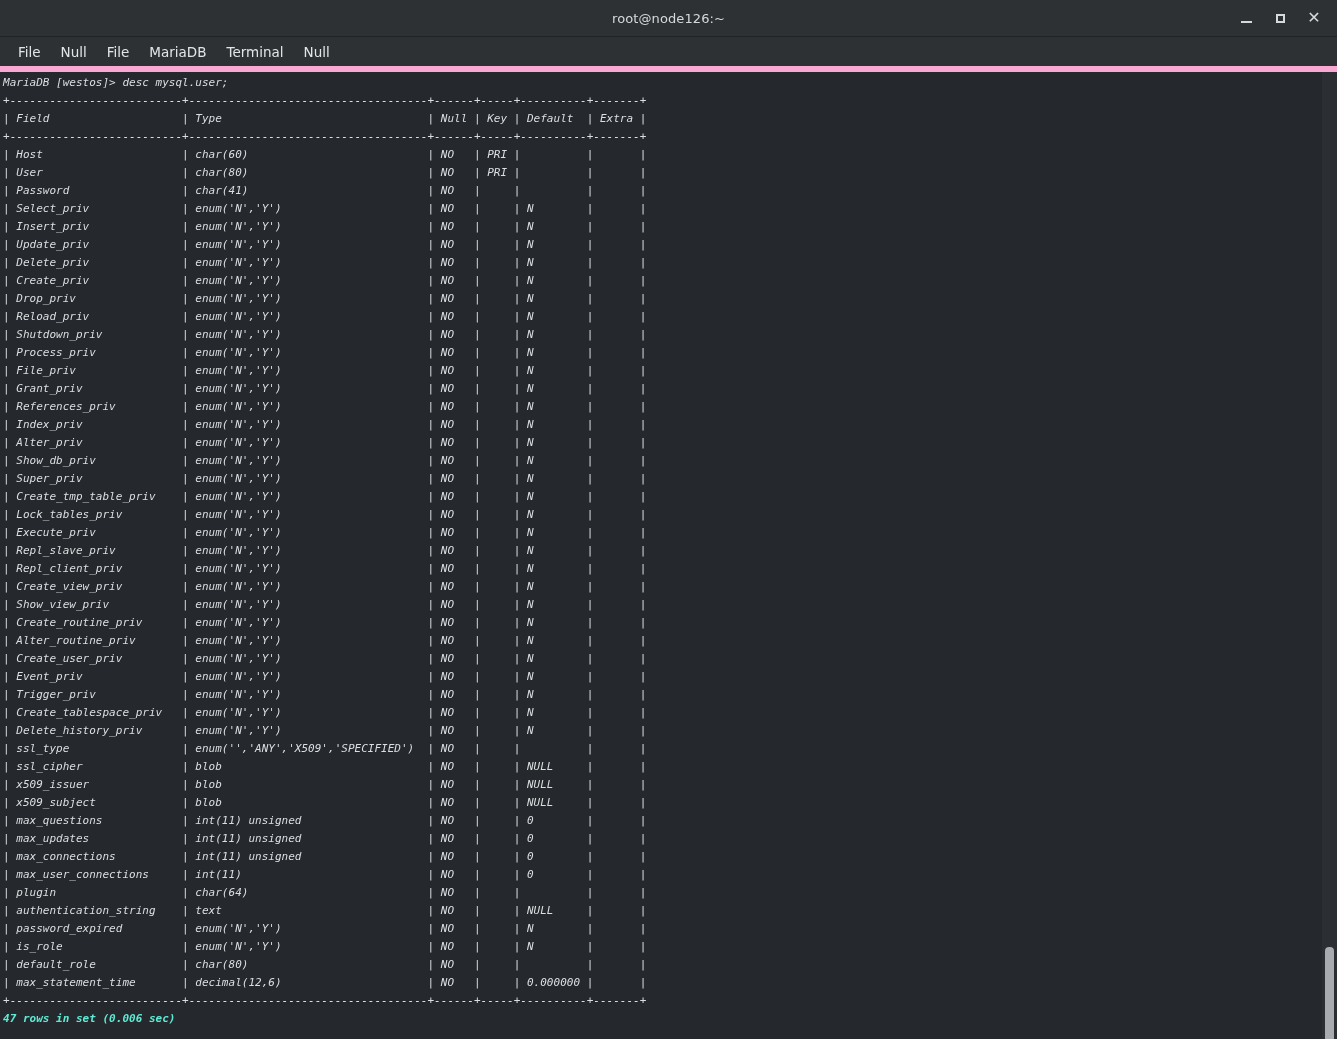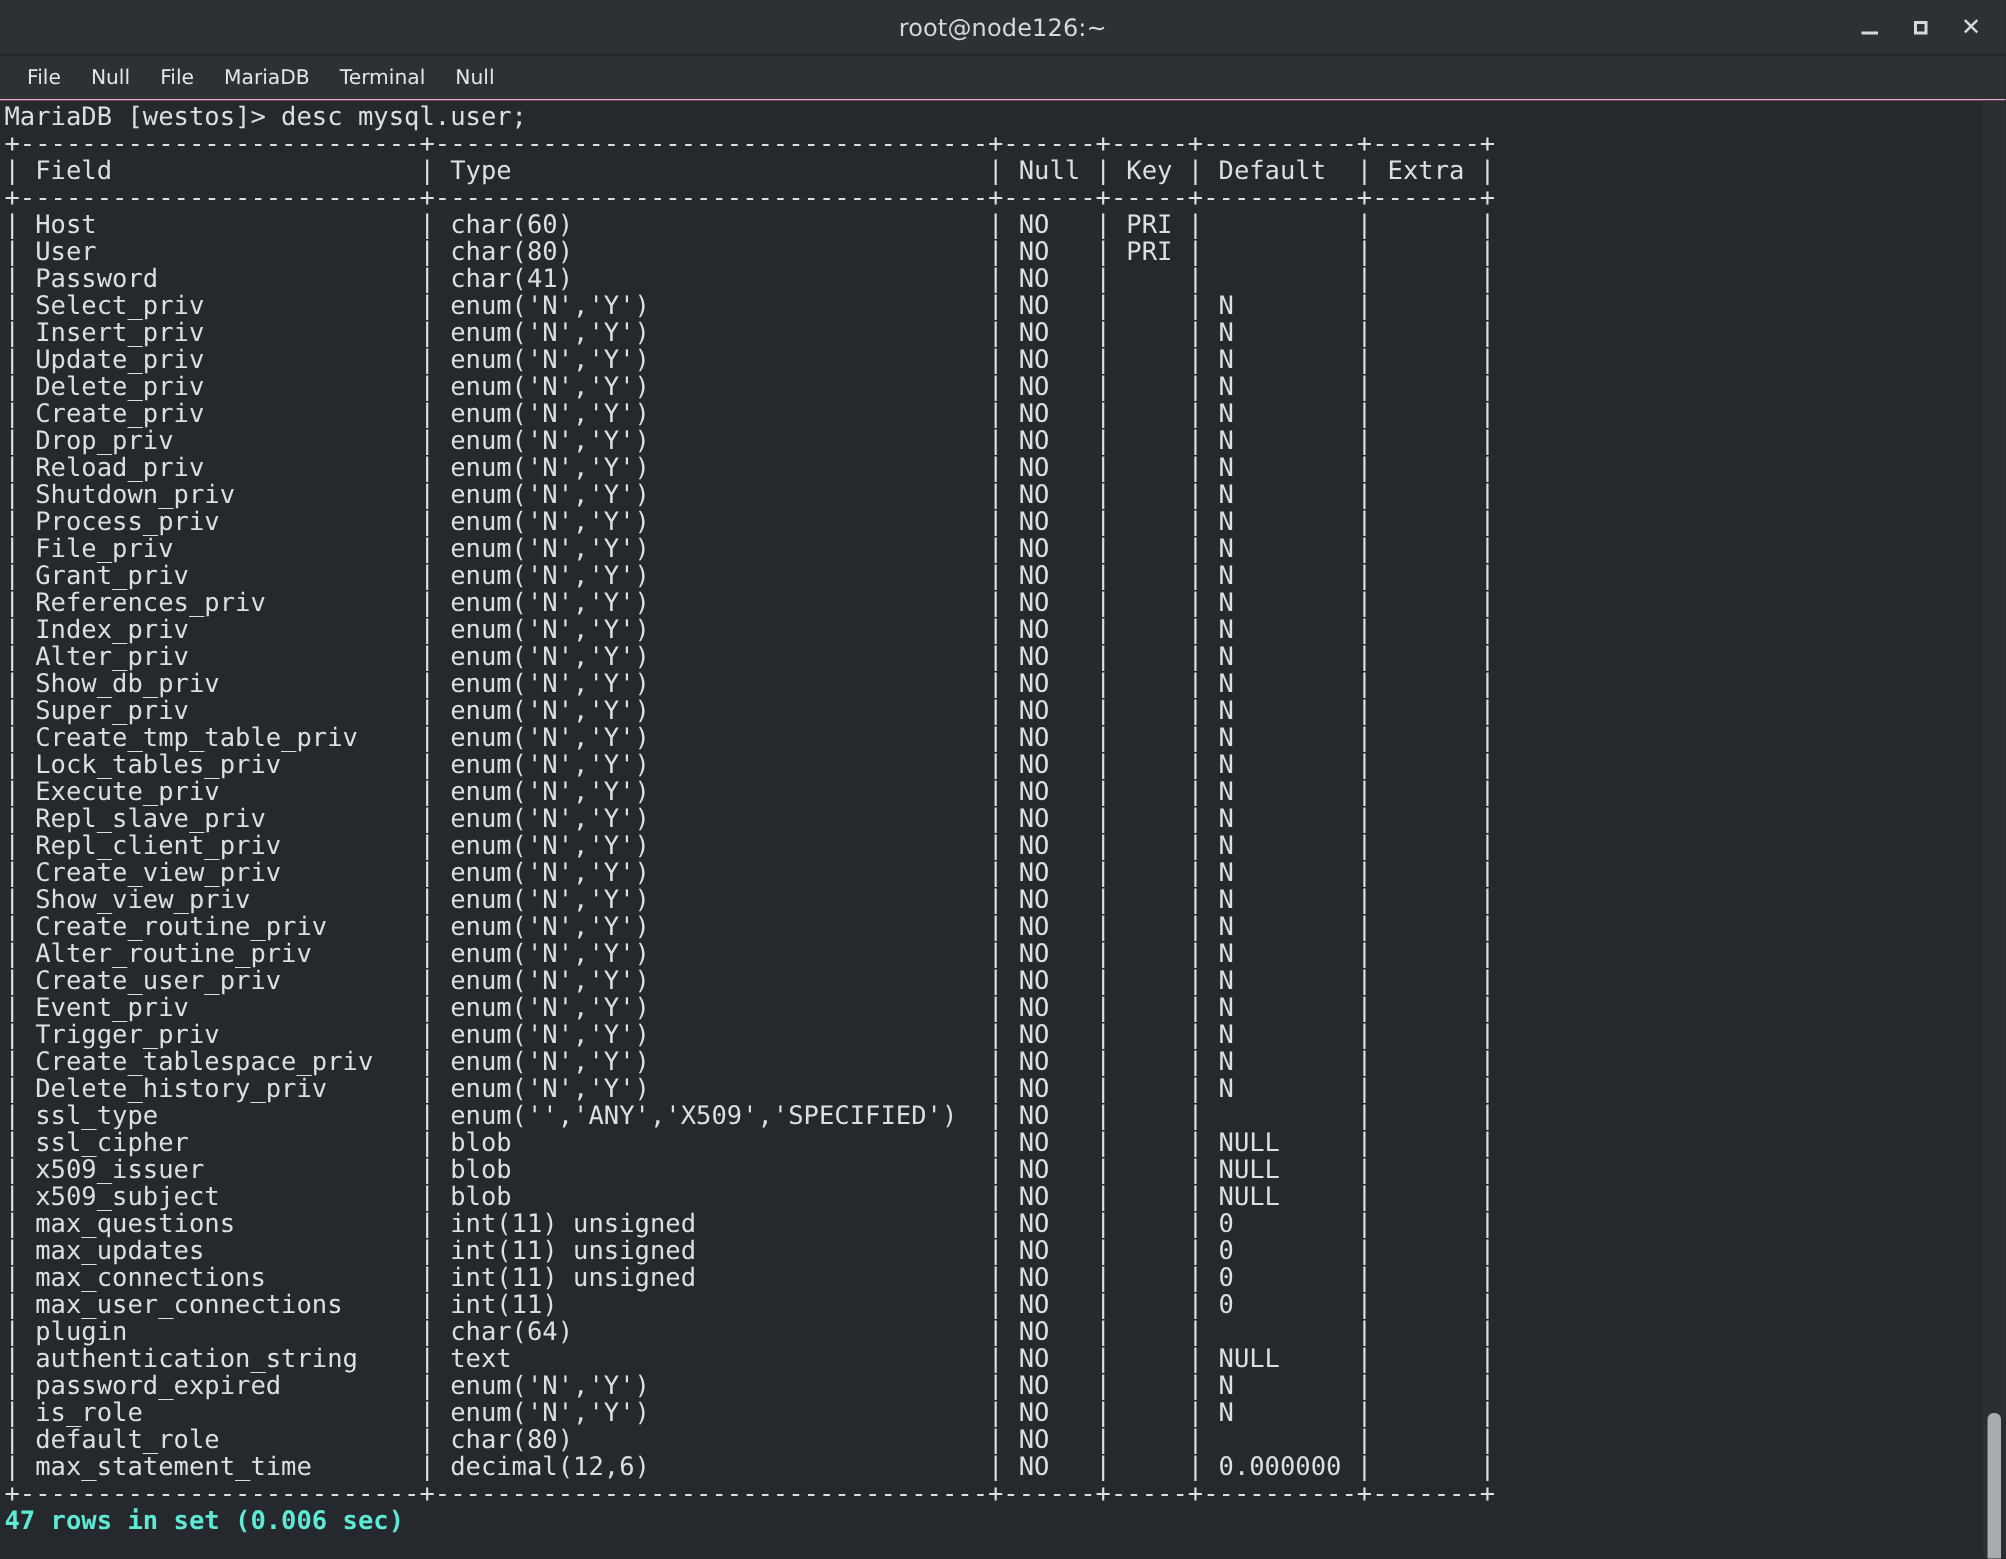--- a/index.html
+++ b/index.html
@@ -33,21 +33,21 @@
     align-items: center;
     position: relative;
     border-bottom: 1px solid #202225;
   }
   #title-text {
     position: absolute;
     left: 0; right: 0;
     text-align: center;
     color: #d6d9dc;
     font-family: "DejaVu Sans", sans-serif;
-    font-size: 16px;
+    font-size: 13px;
     letter-spacing: .1px;
     pointer-events: none;
   }
   #win-controls {
     position: absolute;
     right: 6px;
     top: 0;
     height: 36px;
     display: flex;
     align-items: center;
@@ -87,21 +87,21 @@
   }
 
   
   #menubar {
     height: 29px;
     min-height: 29px;
     background: #2e3134;
     display: flex;
     align-items: center;
     padding-left: 8px;
-    border-bottom: 1px solid #f9a8d4;
+    border-bottom: 6px solid #f9a8d4;
   }
   .menu-item {
     color: #e2e5e8;
     font-family: "DejaVu Sans", sans-serif;
     font-size: 13.5px;
     padding: 3px 10px;
     cursor: default;
   }
 
   
@@ -111,24 +111,25 @@
     position: relative;
     overflow: hidden;
   }
   #screen {
     position: absolute;
     left: 3px;
     top: 2px;
     right: 0;
     color: #dcdfe2;
     font-family: "DejaVu Sans Mono", monospace;
-    font-size: 17px;
+    font-size: 11px;
     line-height: 18px;
     white-space: pre;
     letter-spacing: 0.01px;
+    font-style: italic;
   }
   .line {
     height: 18px;
     white-space: pre;
   }
   .bold-line {
     font-weight: bold;
     color: #5eead4;
   }
 

